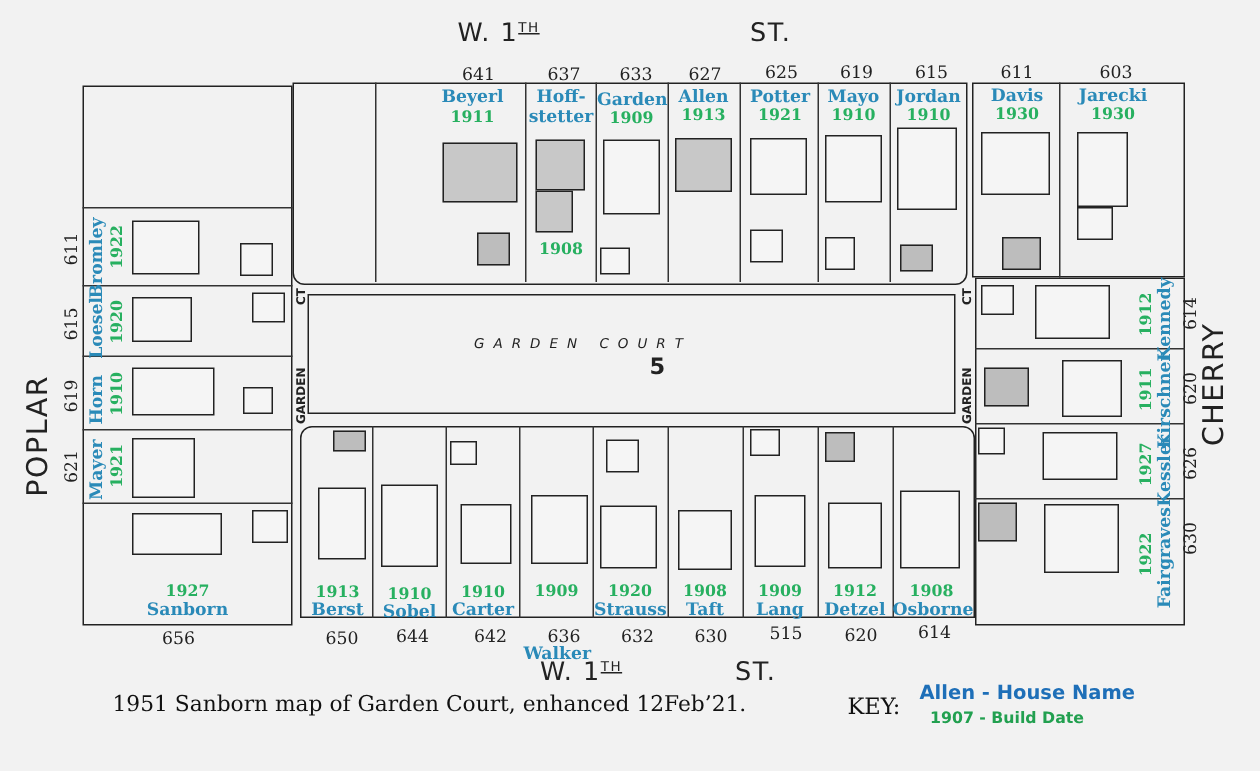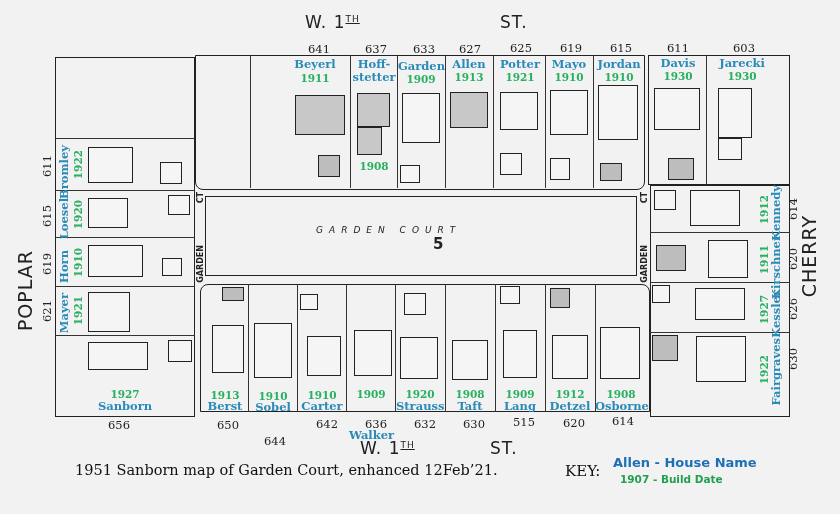--- a/index.html
+++ b/index.html
@@ -206,21 +206,21 @@
 <div class="year" style="left:95px;top:388px;width:60px;">1927</div>
 <div class="name" style="left:92px;top:400px;width:66px;">Sanborn</div>
 <div class="addr" style="left:108px;top:418px;">656</div>
 
 <div class="year" style="left:203px;top:389px;width:44px;">1913</div>
 <div class="name" style="left:203px;top:400px;width:44px;">Berst</div>
 <div class="addr" style="left:217px;top:418px;">650</div>
 
 <div class="year" style="left:251px;top:390px;width:44px;">1910</div>
 <div class="name" style="left:251px;top:401px;width:44px;">Sobel</div>
-<div class="addr" style="left:264px;top:434px;">644</div>
+<div class="addr" style="left:264px;top:417px;">644</div>
 
 <div class="year" style="left:300px;top:389px;width:44px;">1910</div>
 <div class="name" style="left:300px;top:400px;width:44px;">Carter</div>
 <div class="addr" style="left:316px;top:417px;">642</div>
 
 <div class="year" style="left:349px;top:388px;width:44px;">1909</div>
 <div class="name" style="left:349px;top:400px;width:44px;margin-top:29px;">Walker</div>
 <div class="addr" style="left:365px;top:417px;">636</div>
 
 <div class="year" style="left:396px;top:388px;width:48px;">1920</div>

